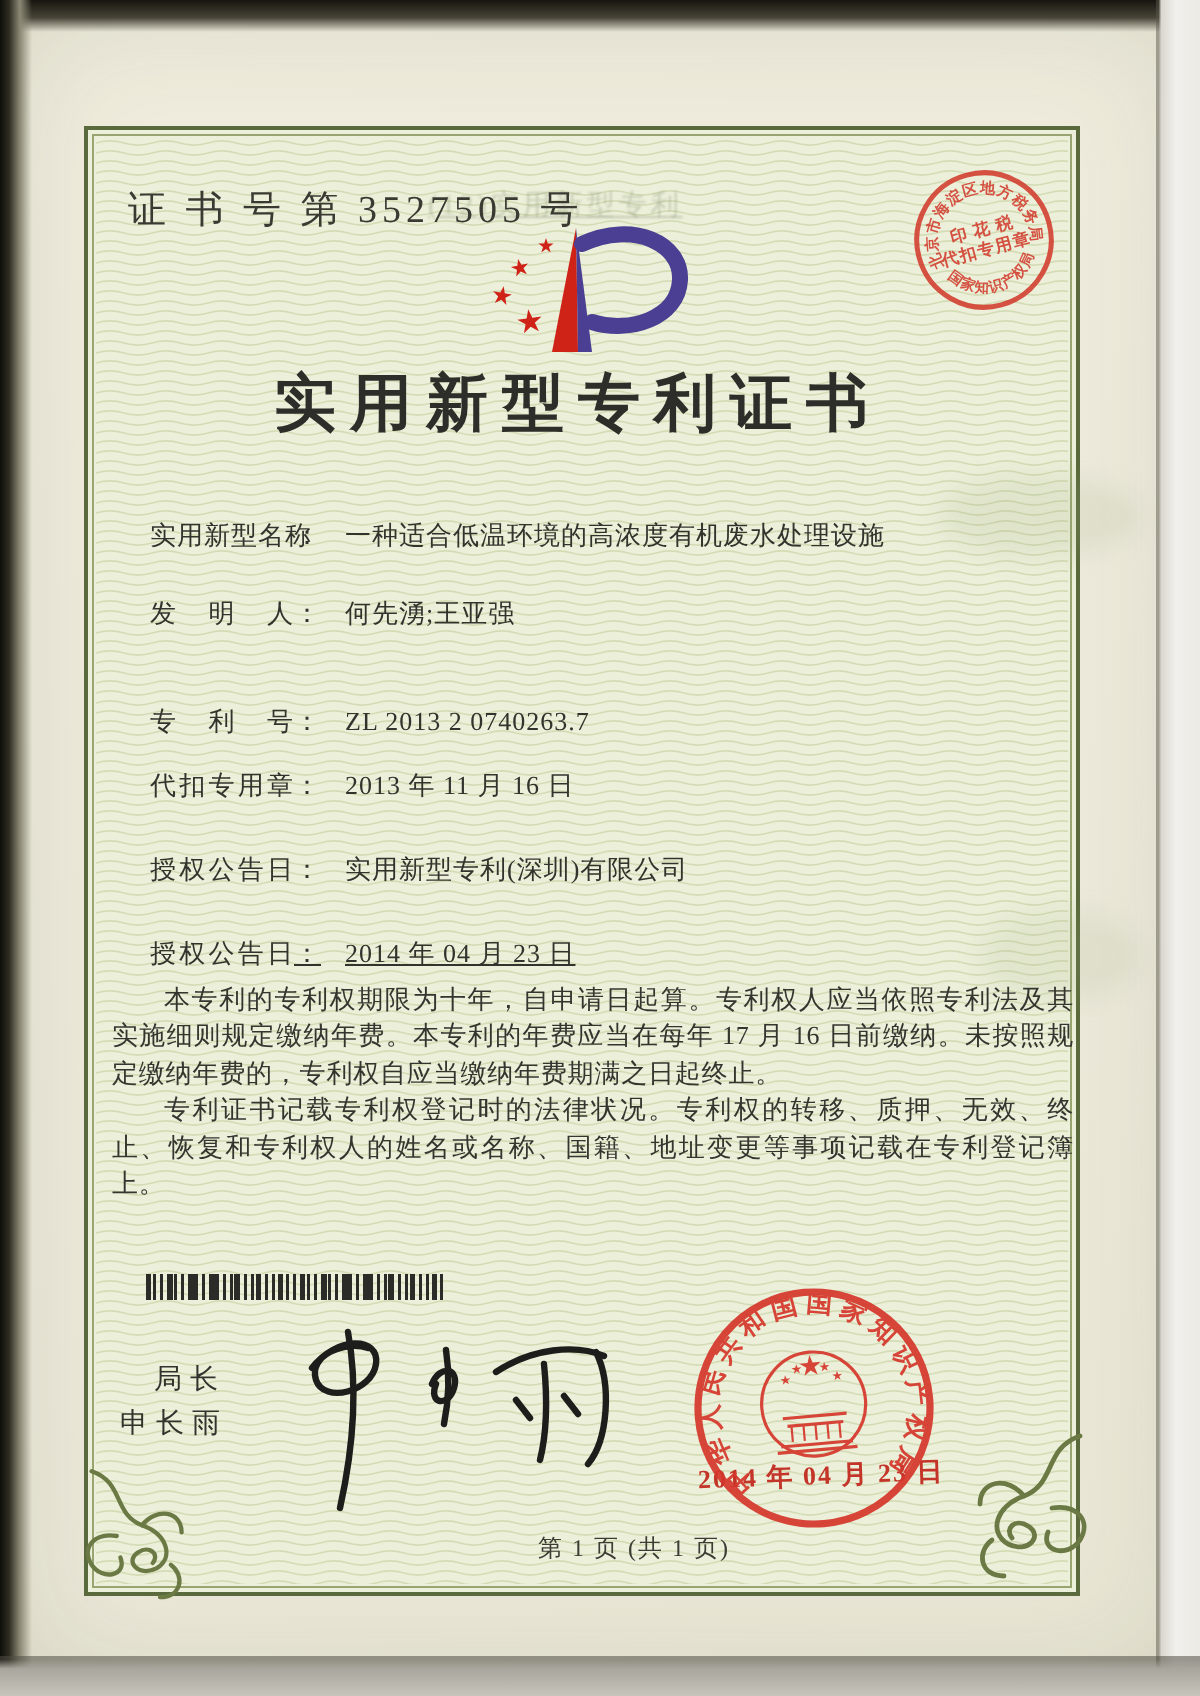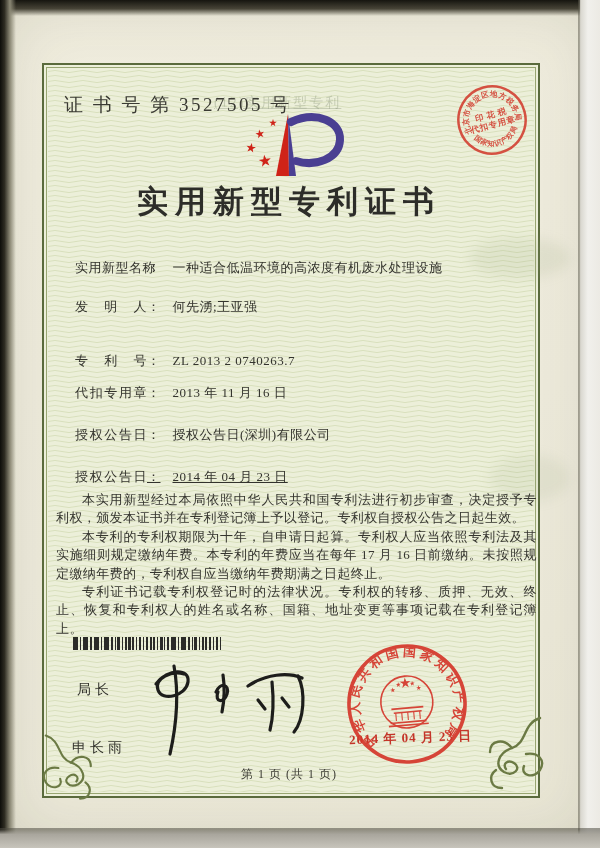--- a/index.html
+++ b/index.html
@@ -45,25 +45,25 @@
   .bodytext { left:56px; top:491px; width:481px; font-size:13px; line-height:18.4px;
     color:#35352f; letter-spacing:.4px; text-align:justify; }
   .bodytext p { margin:0; text-indent:26px; }
 
   .barcode { left:73px; top:637px; width:150px; height:13px; background:
     repeating-linear-gradient(90deg,#2b2b28 0 1.5px,transparent 1.5px 3.5px),
     repeating-linear-gradient(90deg,#2b2b28 0 1px,transparent 1px 7px),
     repeating-linear-gradient(90deg,#2b2b28 0 2.5px,transparent 2.5px 11px); }
 
   .officer-title { left:77px; top:681px; font-size:14px; letter-spacing:4px; color:#33332d; }
-  .officer-name  { left:72px; top:703px; font-size:14px; letter-spacing:4px; color:#33332d;margin-top:36px; }
+  .officer-name  { left:60px; top:703px; font-size:14px; letter-spacing:4px; color:#33332d; }
   .signature { left:128px; top:658px; z-index:8; }
 
   .footer { left:42px; top:766px; width:494px; text-align:center;
-    font-size:12px; letter-spacing:1px; color:#3c3c34; }
+    font-size:12px; letter-spacing:1px; color:#3c3c34;padding-left:28px; }
 
   .nat-seal { left:327px; top:624px; width:160px; height:160px; z-index:10;
     transform:rotate(-5deg); opacity:.92; }
   .stamp-date { left:349px; top:729px; font-size:13px; font-weight:700; letter-spacing:1px;
     color:#c43529; z-index:9; transform:rotate(-2deg); }
   .tax-seal { left:450px; top:78px; width:84px; height:84px; z-index:10;
     transform:rotate(-15deg); opacity:.88; }
 
   .flourish { z-index:6; }
 
@@ -115,28 +115,27 @@
   <div class="abs field" style="top:298px;">
     <span class="fl">发明人</span><span>：</span><span class="fv">何先湧;王亚强</span>
   </div>
   <div class="abs field" style="top:352px;">
     <span class="fl">专利号</span><span>：</span><span class="fv">ZL 2013 2 0740263.7</span>
   </div>
   <div class="abs field" style="top:384px;">
     <span class="fl">代扣专用章</span><span>：</span><span class="fv">2013 年 11 月 16 日</span>
   </div>
   <div class="abs field" style="top:426px;">
-    <span class="fl">授权公告日</span><span>：</span><span class="fv">授权公告日(深圳)有限公司</span>
+    <span class="fl">授权公告日</span><span>：</span><span class="fv">实用新型专利(深圳)有限公司</span>
   </div>
   <div class="abs field" style="top:468px;text-decoration:underline;">
     <span class="fl">授权公告日</span><span>：</span><span class="fv">2014 年 04 月 23 日</span>
   </div>
 
   <div class="abs bodytext">
-    <p>本实用新型经过本局依照中华人民共和国专利法进行初步审查，决定授予专利权，颁发本证书并在专利登记簿上予以登记。专利权自授权公告之日起生效。</p>
     <p>本专利的专利权期限为十年，自申请日起算。专利权人应当依照专利法及其实施细则规定缴纳年费。本专利的年费应当在每年 17 月 16 日前缴纳。未按照规定缴纳年费的，专利权自应当缴纳年费期满之日起终止。</p>
     <p>专利证书记载专利权登记时的法律状况。专利权的转移、质押、无效、终止、恢复和专利权人的姓名或名称、国籍、地址变更等事项记载在专利登记簿上。</p>
   </div>
 
   <div class="abs barcode"></div>
 
   <div class="abs officer-title">局长</div>
   <div class="abs officer-name">申长雨</div>
 
   <svg class="abs signature" width="190" height="100" viewBox="0 0 190 100">

